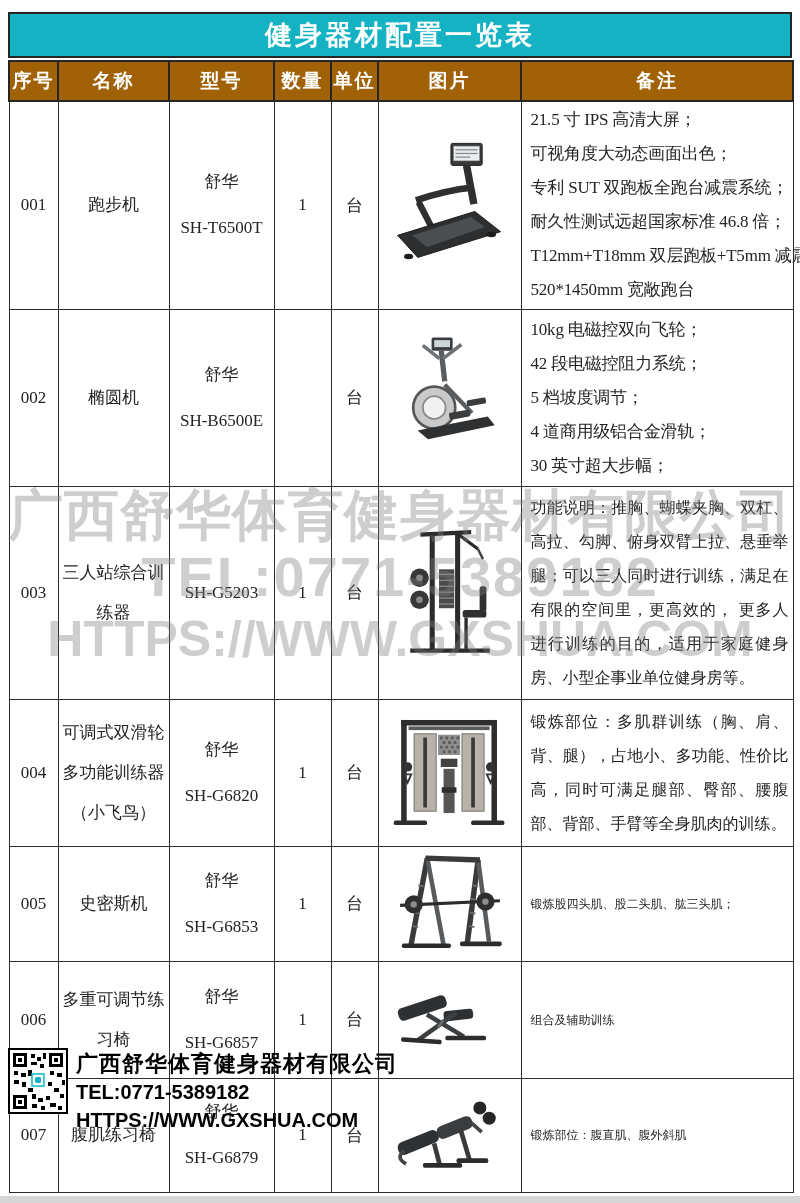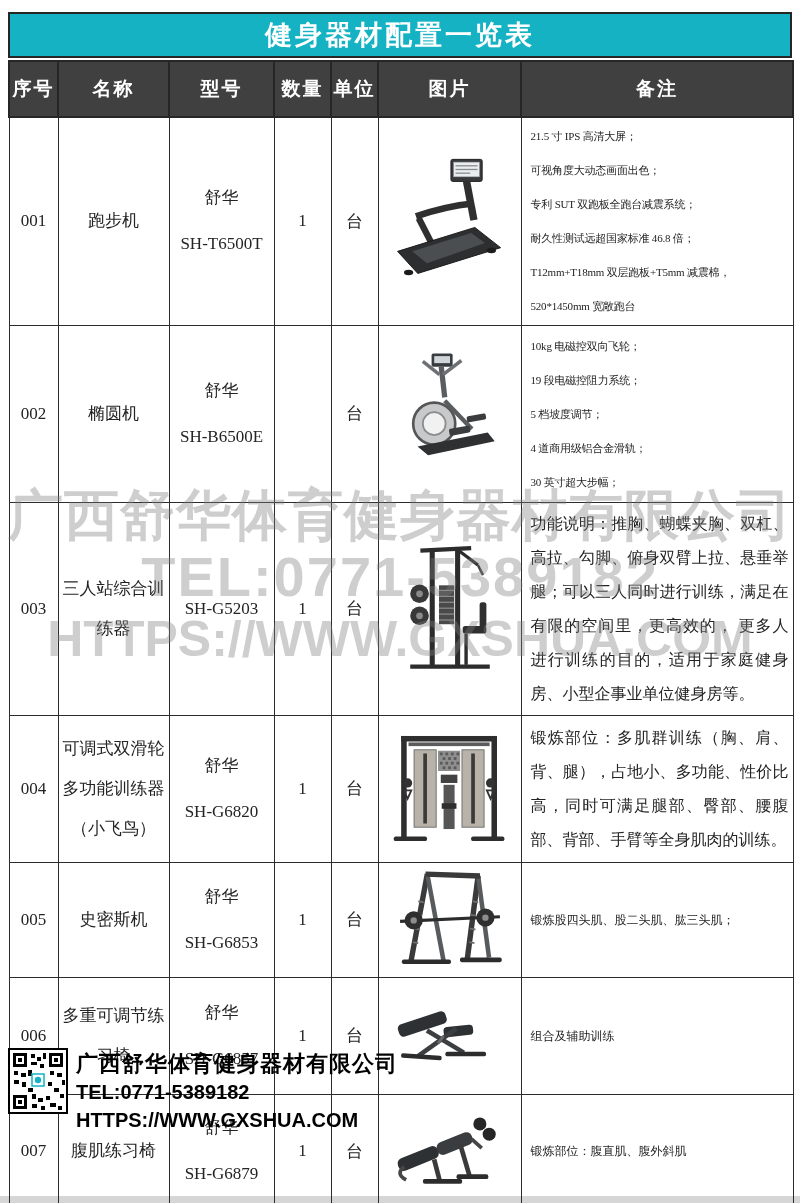--- a/index.html
+++ b/index.html
@@ -8,35 +8,35 @@
     font-family:"Liberation Serif","DejaVu Serif",serif;color:#222;
   }
   .sheet{position:absolute;left:8px;top:12px;width:784px;z-index:1}
   .title-bar{
     box-sizing:border-box;height:46px;background:#14b2c3;border:2px solid #262626;
     color:#fff;font-family:"Liberation Sans","DejaVu Sans",sans-serif;font-weight:bold;
     font-size:27px;letter-spacing:3px;display:flex;align-items:center;justify-content:center;
   }
   table.main{border-collapse:collapse;table-layout:fixed;width:784px;margin-top:2px}
   table.main th{
-    box-sizing:border-box;background:#404040;color:#fff;height:56px;
+    box-sizing:border-box;background:#a16207;color:#fff;height:40px;
     font-family:"Liberation Sans","DejaVu Sans",sans-serif;font-weight:bold;font-size:19px;
     border:2px solid #262626;letter-spacing:2px;
   }
   table.main td{
     box-sizing:border-box;border:1.6px solid #2c2c2c;background:transparent;
     text-align:center;vertical-align:middle;padding:0;font-size:17px;color:#242424;
   }
   .col-no{width:49px}.col-name{width:111px}.col-model{width:105px}
   .col-qty{width:57px}.col-unit{width:47px}.col-img{width:143px}.col-rem{width:272px}
   .name-text{line-height:40px;padding:0 1px}
   .model-line{line-height:46px}
   .img-box{display:flex;align-items:center;justify-content:center;height:100%}
   .remarks-box{display:flex;flex-direction:column;justify-content:center;text-align:left;padding:0 4px 0 9px;box-sizing:border-box}
-  .remark-line{line-height:34px;font-size:11px;white-space:nowrap;letter-spacing:-0.2px}
+  .remark-line{line-height:34px;font-size:17px;white-space:nowrap;letter-spacing:-0.2px}
   .remark-par{line-height:34px;font-size:16px;text-align:justify}
   .remark-single{line-height:20px;font-size:12px}
   
   .wm-center{
     position:absolute;left:0;top:484px;width:800px;text-align:center;z-index:6;
     pointer-events:none;color:rgba(125,125,125,0.38);
     font-family:"Liberation Sans","DejaVu Sans",sans-serif;font-weight:bold;white-space:nowrap;
   }
   .wm-l1{font-size:55px;line-height:62px;letter-spacing:1px}
   .wm-l2{font-size:56px;line-height:62px;letter-spacing:2px}
@@ -141,21 +141,21 @@
  <path d="M59 60 L90 92" stroke="#5a5d60" stroke-width="5" fill="none"></path>
  <polygon points="28,112 108,96 116,106 40,122" fill="#2e3032"></polygon>
  <rect x="64" y="90" width="24" height="8" rx="2" fill="#3a3c3e" transform="rotate(-10 76 94)"></rect>
  <rect x="84" y="76" width="22" height="7" rx="2" fill="#3a3c3e" transform="rotate(-10 95 79)"></rect>
               </svg>
             </div>
           </td>
           <td>
             <div class="remarks-box" style="height:173px">
               <div class="remark-line">10kg 电磁控双向飞轮；</div>
-              <div class="remark-line">19 段电磁控阻力系统；</div>
+              <div class="remark-line">42 段电磁控阻力系统；</div>
               <div class="remark-line">5 档坡度调节；</div>
               <div class="remark-line">4 道商用级铝合金滑轨；</div>
               <div class="remark-line">30 英寸超大步幅；</div>
             </div>
           </td>
         </tr>
         <tr style="height: 213px;">
           <td>003</td>
           <td>
             <div class="name-text">三人站综合训练器</div>

